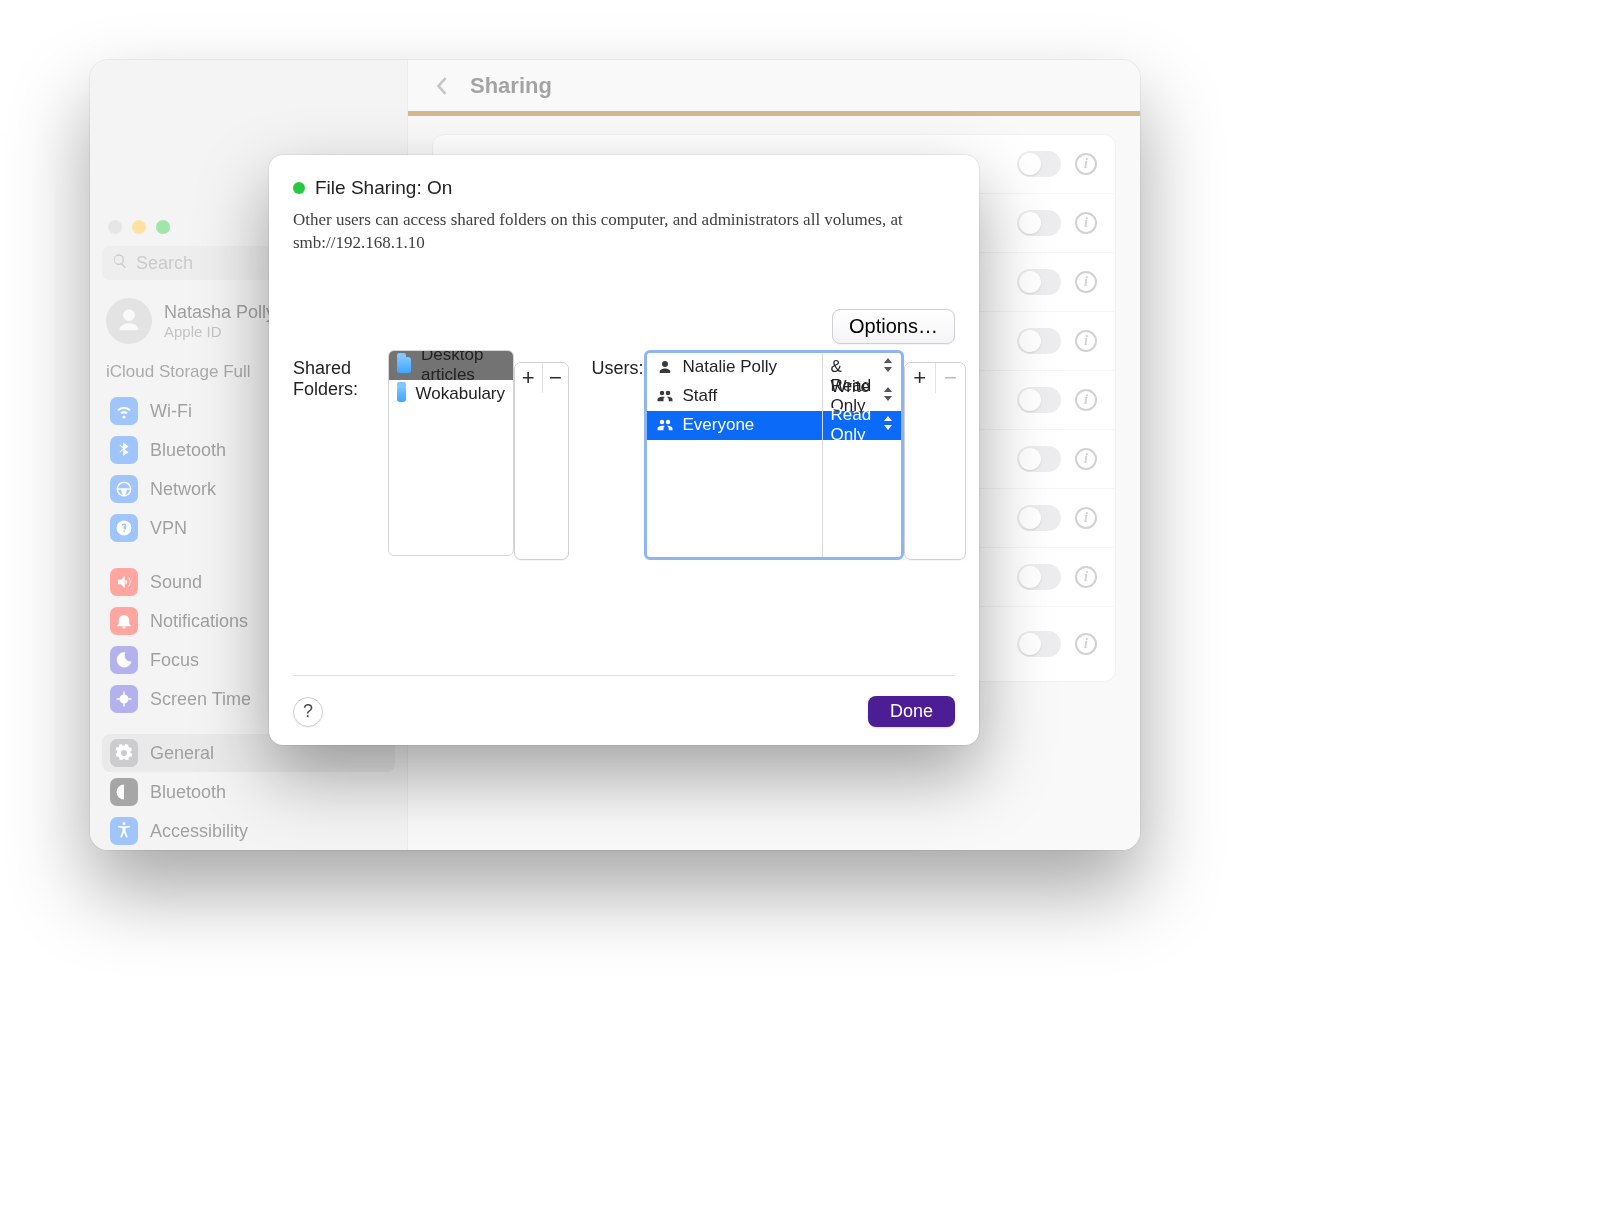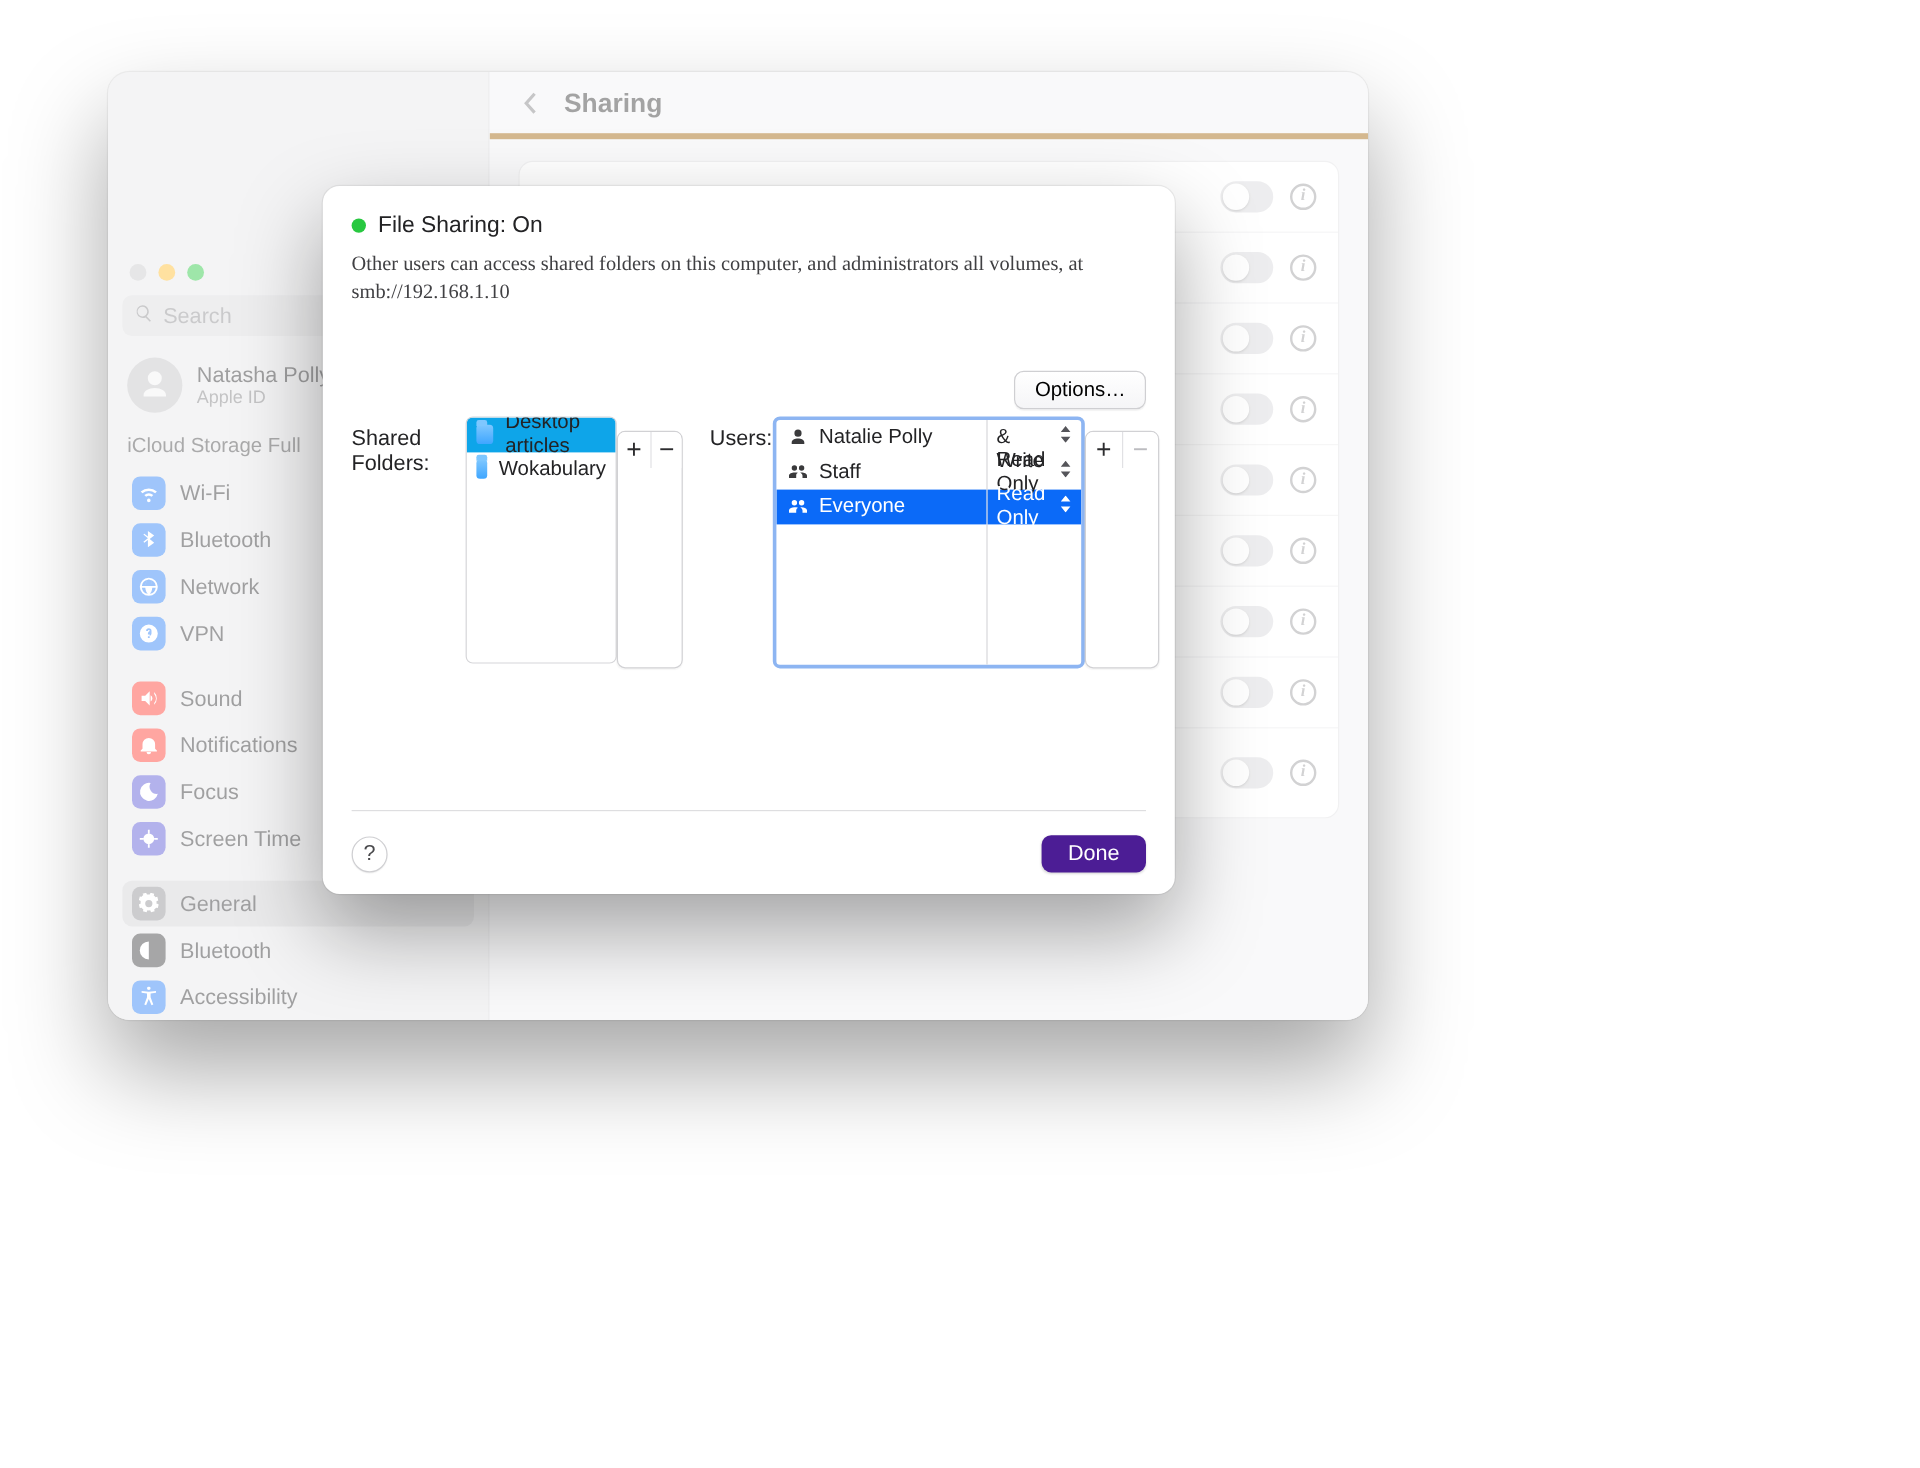--- a/index.html
+++ b/index.html
@@ -181,21 +181,21 @@
     color:#232325;
   }
   .sheet-header { display:flex; align-items:center; gap:10px; font-size: 19px; }
   .dot-on { width:12px; height:12px; border-radius:50%; background:#28c840; }
   .sheet-subtext { margin-top: 10px; font-size: 17px; color:#404043; line-height: 1.35; max-width: 640px; font-family: Liberation Serif, serif; }
   .options-row {
     display:flex; justify-content:flex-end;
     margin-top: 54px;
   }
   .btn {
-    font-size: 17px;
+    font-size: 20px;
     padding: 5px 16px;
     border-radius: 8px;
     border: 1px solid #cfcfd2;
     background: linear-gradient(#fff,#f5f5f7);
     box-shadow: 0 1px 1px rgba(0,0,0,0.05);
     cursor: default;
   }
   .lists-row {
     display:flex; gap: 22px;
     margin-top: 6px;
@@ -214,21 +214,21 @@
   .listbox.focus {
     border: 3px solid #8db5f2;
     border-radius: 6px;
     height: 210px;
   }
   .folders .frow {
     display:flex; align-items:center; gap:10px;
     height: 29px; padding: 0 8px;
     font-size: 17px;
   }
-  .frow.sel { background:#0ea5e9; }
+  .frow.sel { background:#737373; }
   .folder-ic {
     width:20px; height:16px; border-radius:3px;
     background: linear-gradient(#7ec7ff,#3fa6ff);
     position:relative;
   }
   .folder-ic::before{
     content:""; position:absolute; top:-4px; left:0;
     width:9px; height:5px; border-radius:2px 2px 0 0;
     background:#7ec7ff;
   }

